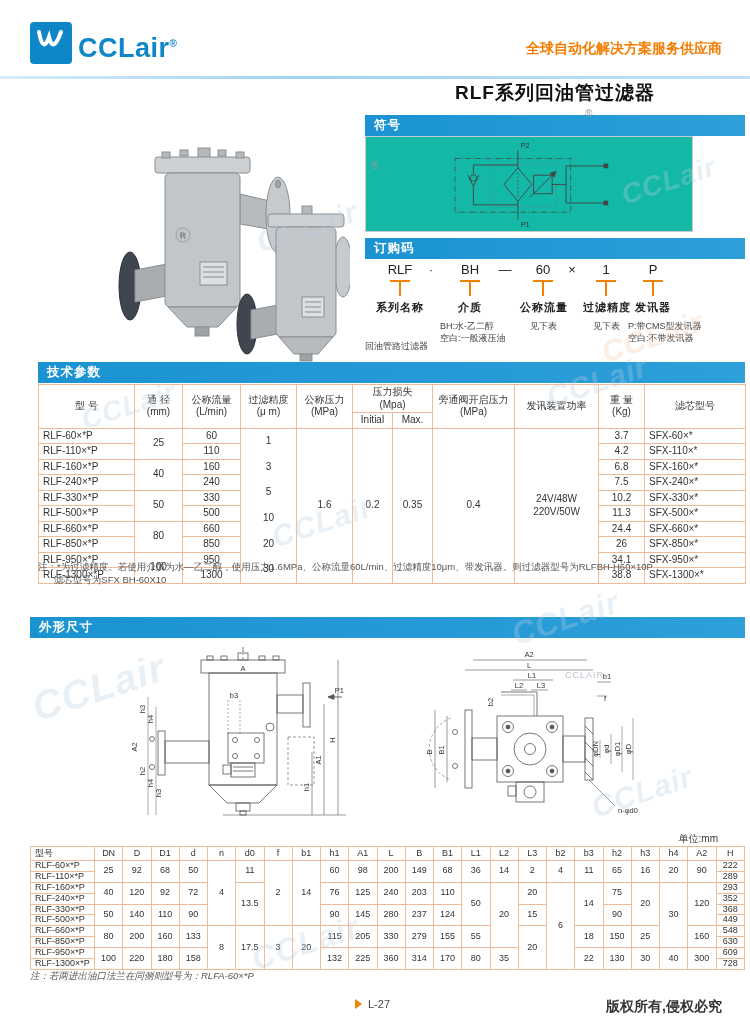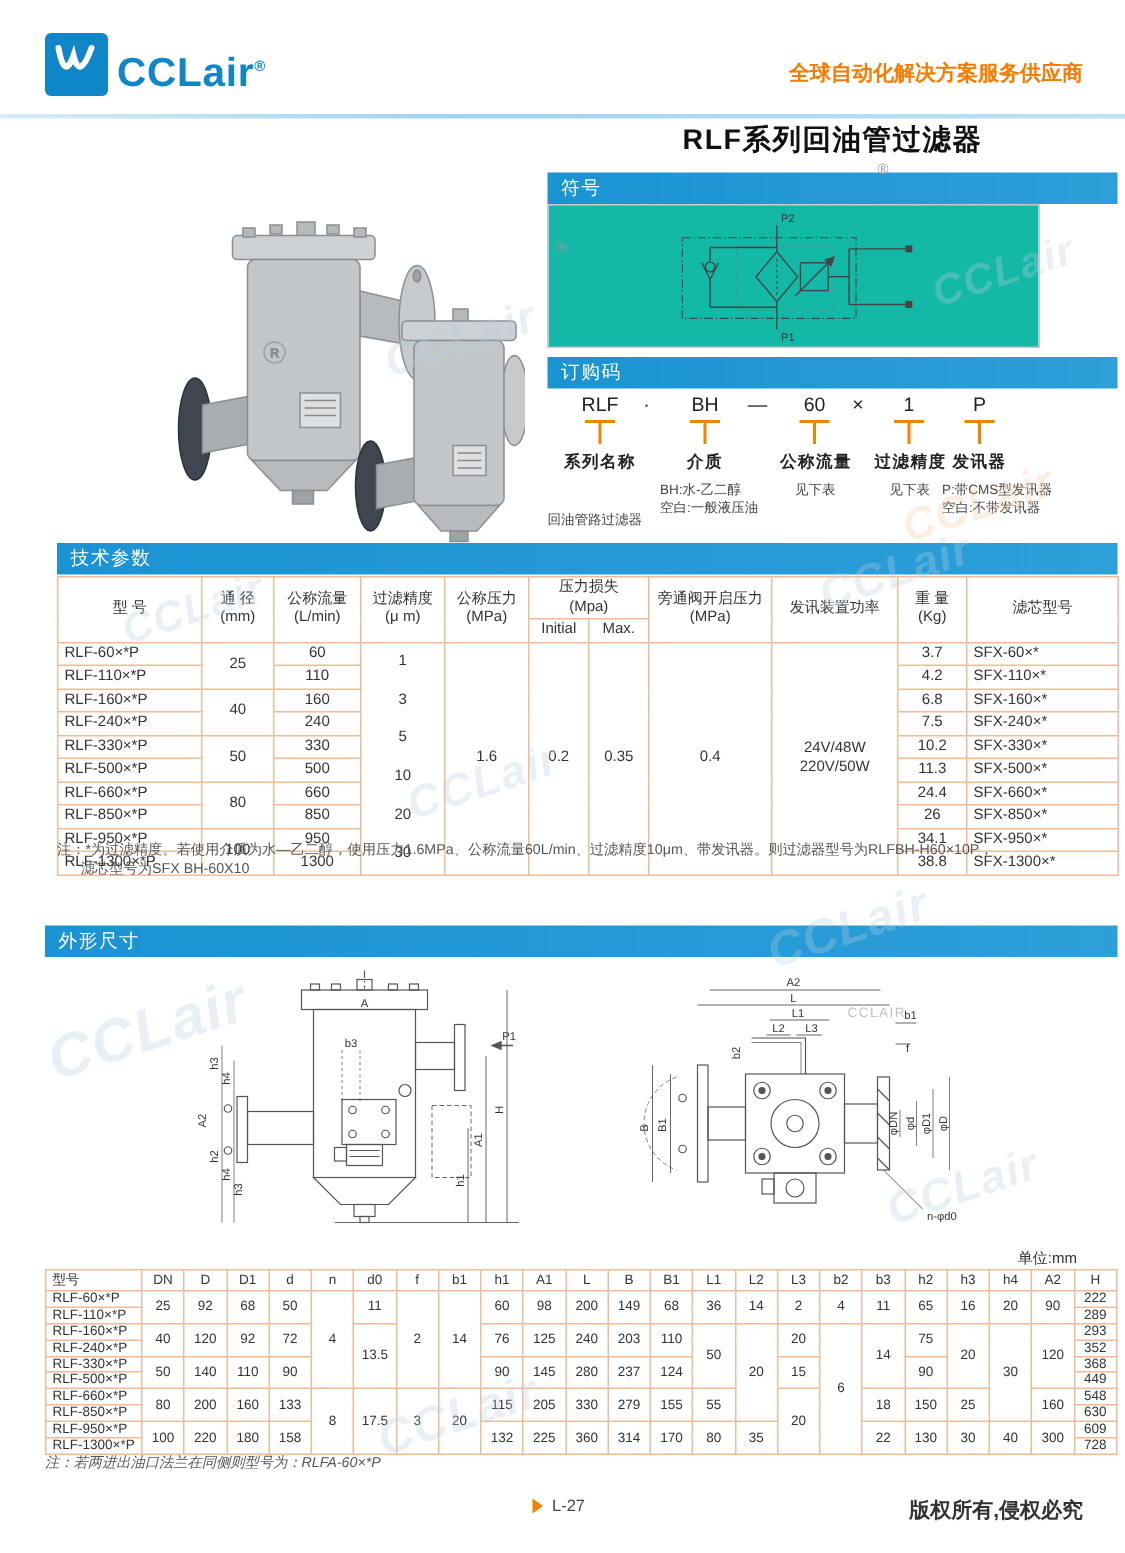--- a/index.html
+++ b/index.html
@@ -10,21 +10,21 @@
             background:linear-gradient(90deg,#d7ecf8,#9fd4ef 40%,#bfe2f4);}
   .logo-wrap{position:absolute;left:30px;top:22px;display:flex;align-items:flex-end;}
   .logo-box{width:42px;height:42px;background:#0e86c8;border-radius:4px;position:relative;}
   .logo-text{font-size:27px;font-weight:bold;color:#0e86c8;margin-left:6px;margin-top:8px;letter-spacing:0.5px;}
   .logo-reg{font-size:10px;color:#0e86c8;vertical-align:super;}
   .slogan{position:absolute;right:28px;top:40px;font-size:14px;font-weight:bold;color:#f57c00;text-align:right;}
   .doc-title{position:absolute;left:365px;top:80px;width:380px;text-align:center;
              font-size:19px;font-weight:bold;color:#111;letter-spacing:1px;}
   
   .bar{position:absolute;height:21px;background:linear-gradient(90deg,#1b93d2,#2d9fd9);
-       color:#fff;font-size:12.5px;font-weight:normal;line-height:21px;padding-left:9px;box-sizing:border-box;
+       color:#fff;font-size:12.5px;font-weight:bold;line-height:21px;padding-left:9px;box-sizing:border-box;
        letter-spacing:1px;}
   .bar-sym{left:365px;top:115px;width:380px;}
   .bar-order{left:365px;top:238px;width:380px;}
   .bar-tech{left:38px;top:362px;width:707px;}
   .bar-dim{left:30px;top:617px;width:715px;}
   
   .sym-box{position:absolute;left:365px;top:136px;width:328px;height:96px;border:1px solid #c9c9c9;
            box-sizing:border-box;display:flex;align-items:center;justify-content:center;background:#14b8a6;}
   
   .oc{position:absolute;font-size:13px;color:#222;text-align:center;}

